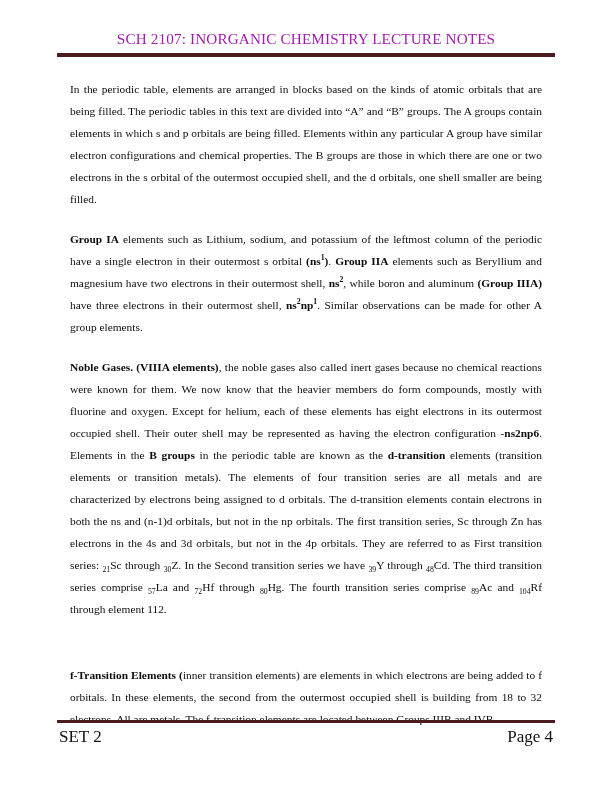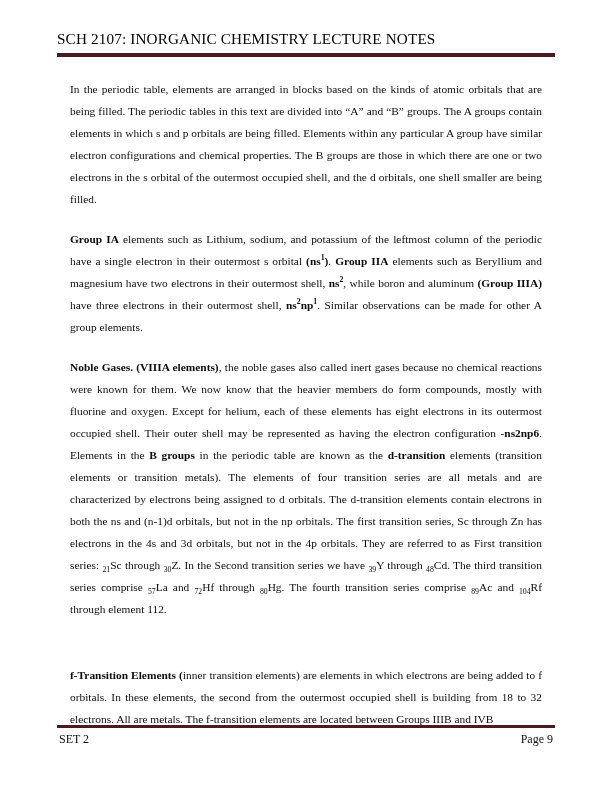--- a/index.html
+++ b/index.html
@@ -19,24 +19,25 @@
   }
 
   
   .header {
     position: absolute;
     left: 57px;
     right: 57px;
     top: 30px;
   }
   .doc-title {
+    text-align: center;
     font-size: 15.2px;
     letter-spacing: 0.15px;
     line-height: 1.15;
-    color: #000000;
+    color: #a21caf;
     white-space: nowrap;
   }
   .header-rule {
     margin-top: 6px;
     height: 3.2px;
     background: #4a1c1f;
     width: 100%;
   }
 
   
@@ -85,21 +86,21 @@
   .footer-rule {
     height: 3.2px;
     background: #4a1c1f;
     width: 100%;
     margin-bottom: 4px;
   }
   .footer-row {
     display: flex;
     justify-content: space-between;
     align-items: baseline;
-    font-size: 12px;
+    font-size: 17px;
     color: #111111;
     padding: 0 2px;
   }
 </style>
 </head>
 <body>
 
 <div class="page">
 
   <div class="header">
@@ -117,17 +118,17 @@
     <p class="para"><b>Noble Gases. (VIIIA elements)</b><span>, the noble gases also called inert gases because no chemical reactions were known for them. We now know that the heavier members do form compounds, mostly with fluorine and oxygen. Except for helium, each of these elements has eight electrons in its outermost occupied shell. Their outer shell may be represented as having the electron configuration -</span><b>ns2np6</b><span>. Elements in the </span><b>B groups</b><span> in the periodic table are known as the </span><b>d-transition</b><span> elements (transition elements or transition metals). The elements of four transition series are all metals and are characterized by electrons being assigned to d orbitals. The d-transition elements contain electrons in both the ns and (n-1)d orbitals, but not in the np orbitals. The first transition series, Sc through Zn has electrons in the 4s and 3d orbitals, but not in the 4p orbitals. They are referred to as First transition series: </span><sub>21</sub><span>Sc through </span><sub>30</sub><span>Z. In the Second transition series we have </span><sub>39</sub><span>Y through </span><sub>48</sub><span>Cd. The third transition series comprise </span><sub>57</sub><span>La and </span><sub>72</sub><span>Hf through </span><sub>80</sub><span>Hg. The fourth transition series comprise </span><sub>89</sub><span>Ac and </span><sub>104</sub><span>Rf through element 112.</span></p>
 
     <p class="para"><b>f-Transition Elements (</b><span>inner transition elements) are elements in which electrons are being added to f orbitals. In these elements, the second from the outermost occupied shell is building from 18 to 32 electrons. All are metals. The f-transition elements are located between Groups IIIB and IVB</span></p>
 
   </div>
 
   <div class="footer">
     <div class="footer-rule"></div>
     <div class="footer-row">
       <span>SET 2</span>
-      <span>Page 9</span>
+      <span>Page 4</span>
     </div>
   </div>
 
 </div>
 
 </body></html>

